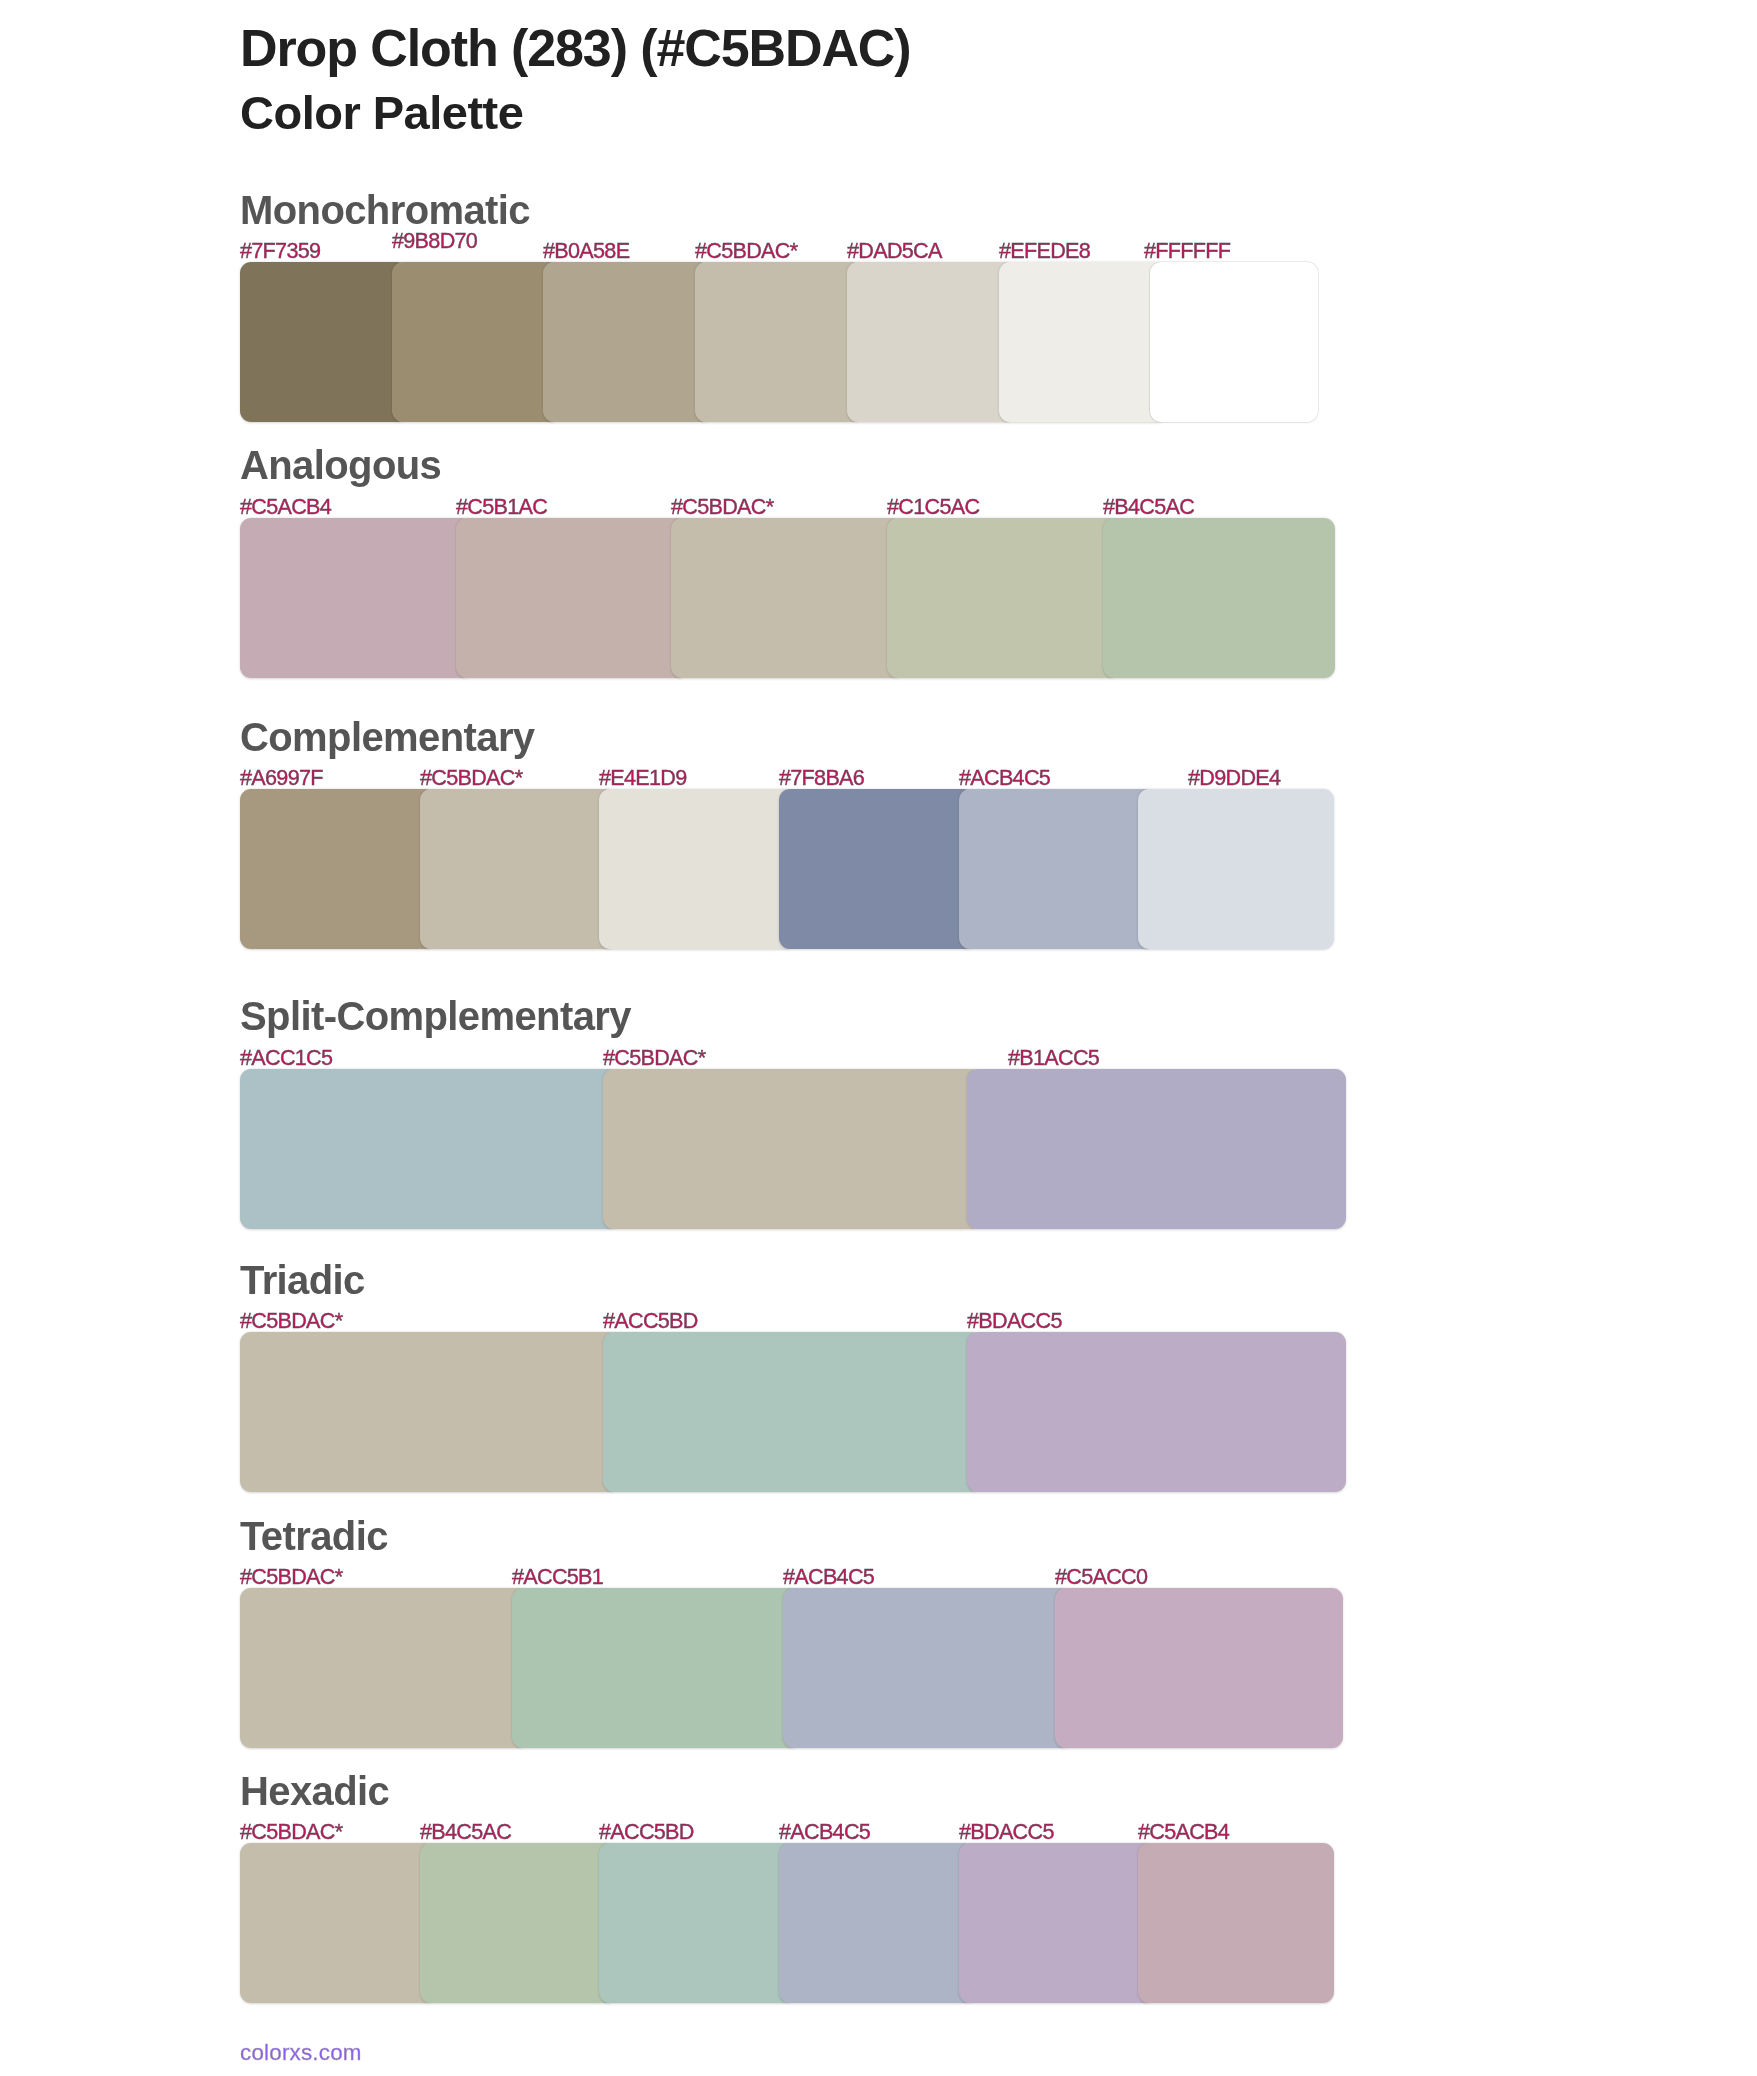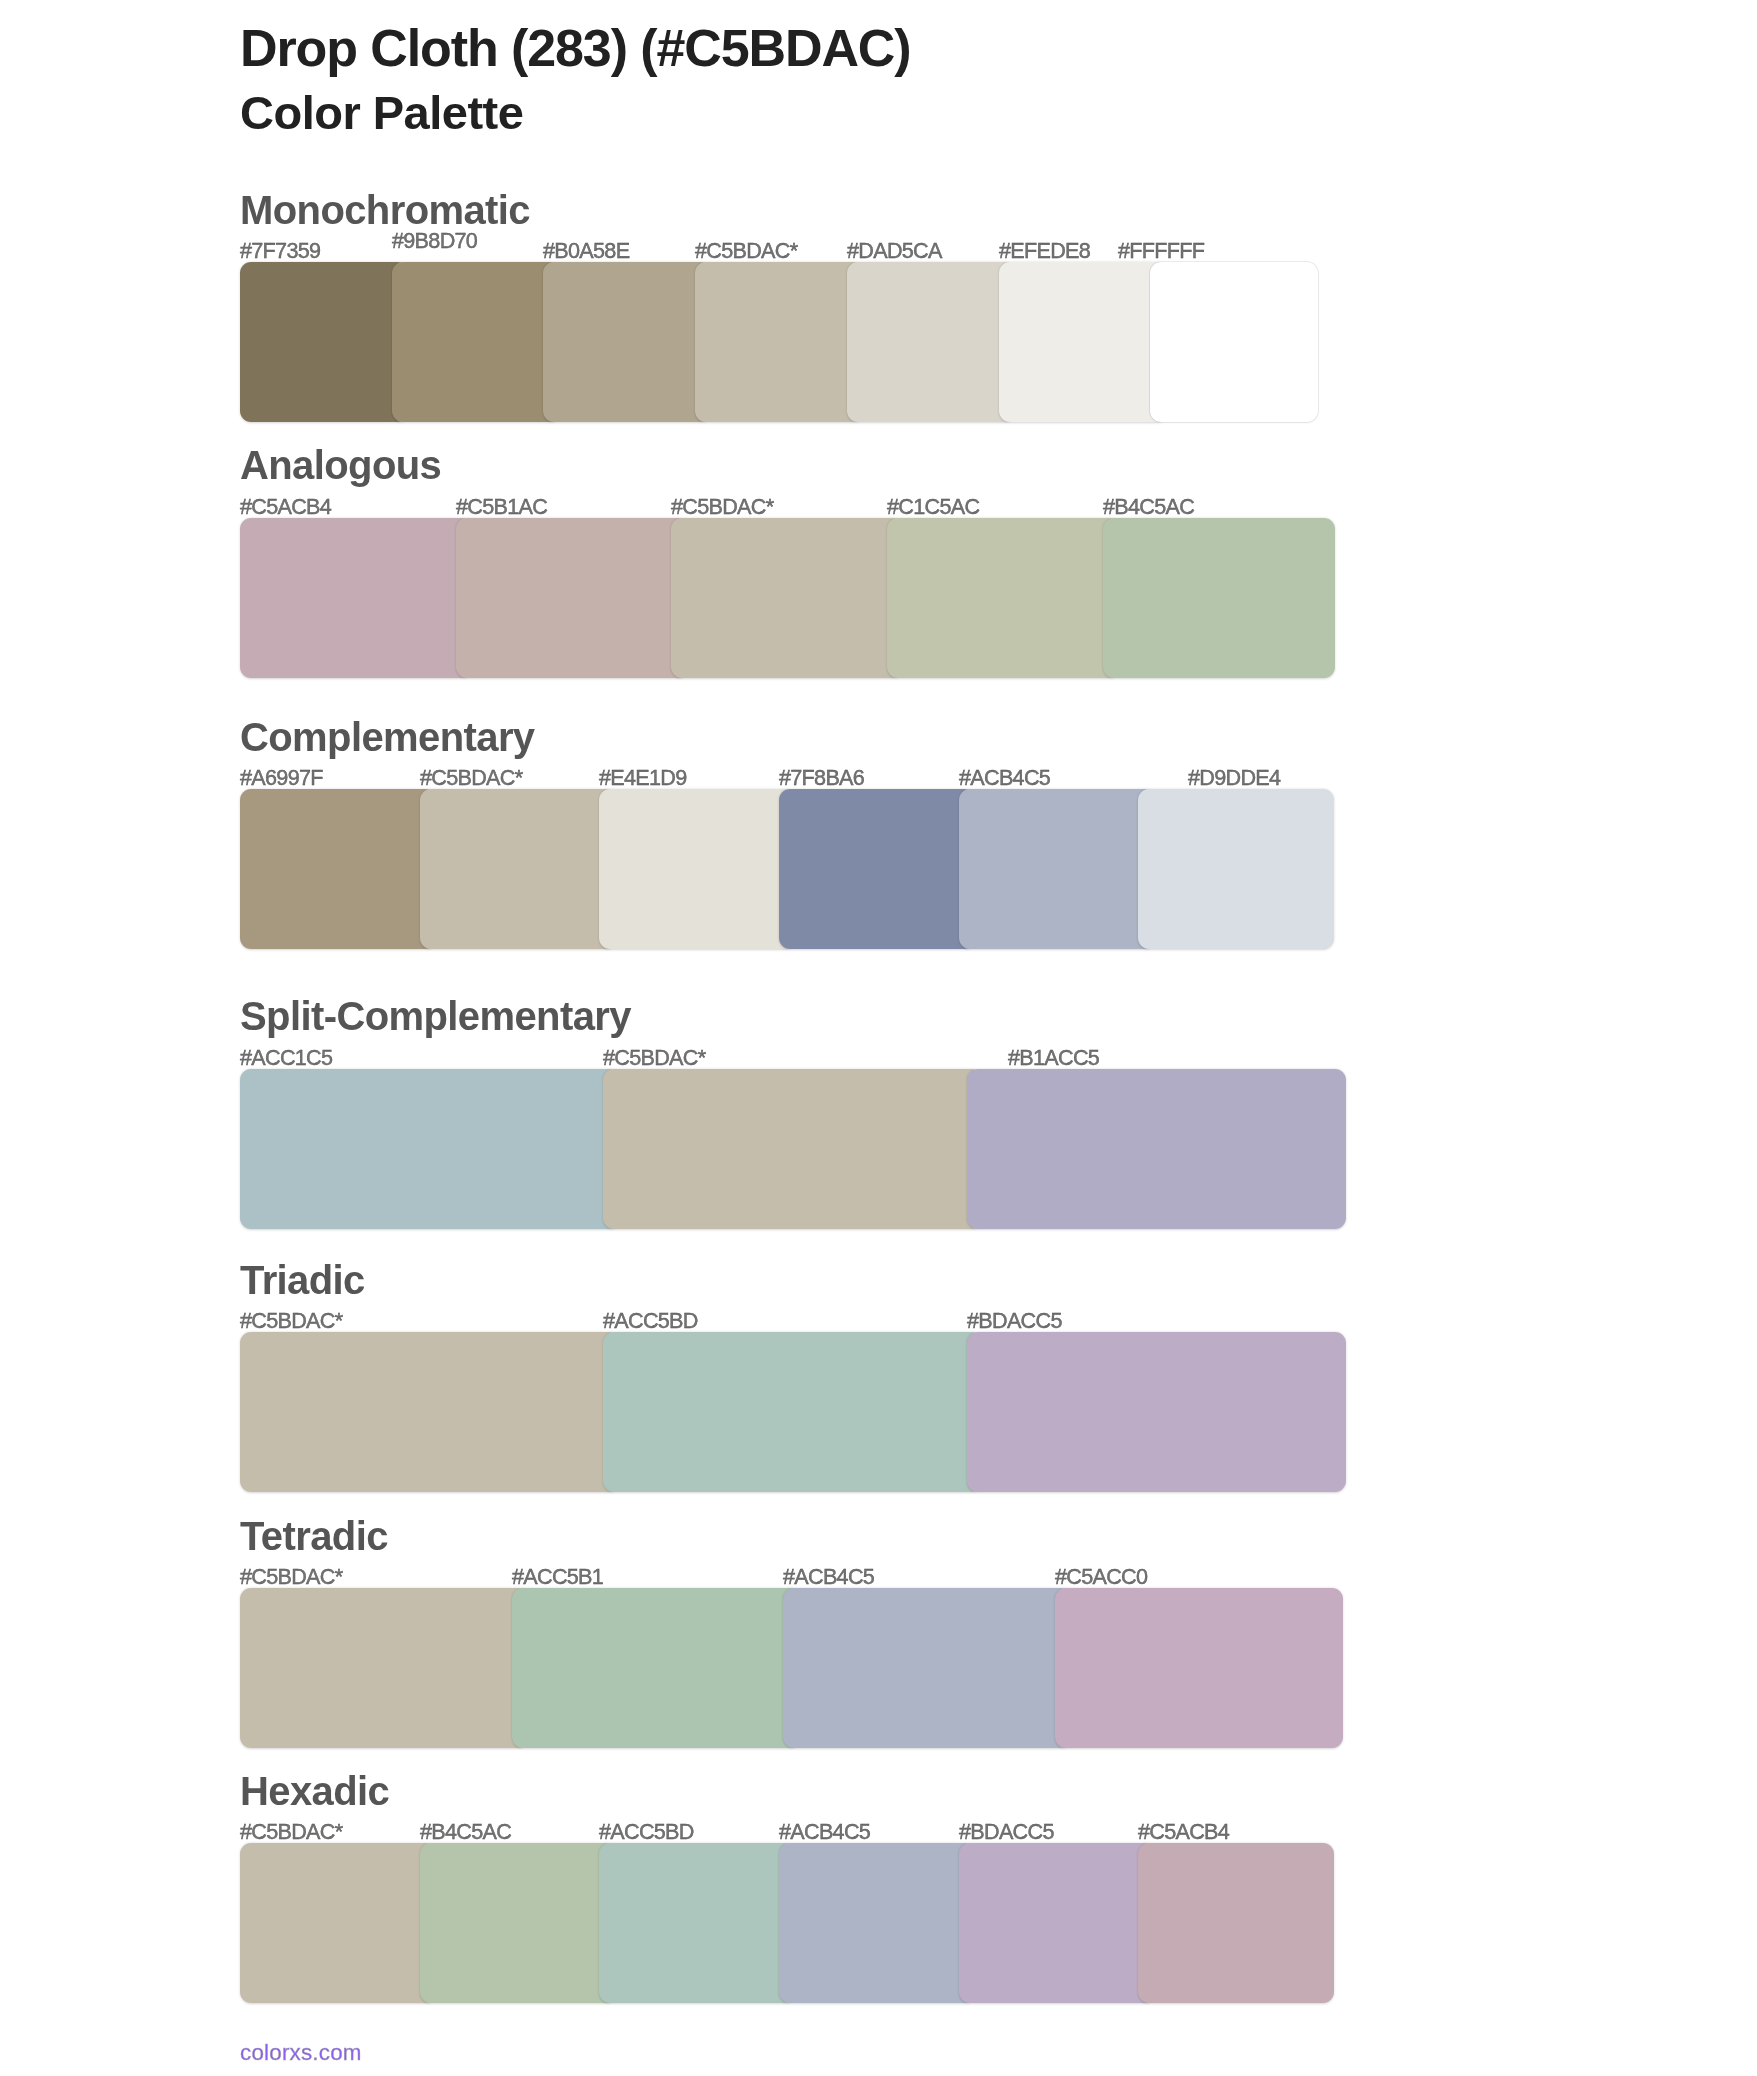--- a/index.html
+++ b/index.html
@@ -22,21 +22,21 @@
 
   .section  { position:absolute; left:240px; top:0; width:1094px; height:0; }
   .sec-head {
     position:absolute; left:0; margin:0;
     font-size:40px; font-weight:bold; color:#555555;
     letter-spacing:-0.6px;
     white-space:nowrap; line-height:1;
   }
   .lab {
     position:absolute;
-    font-size:21.6px; color:#737373; white-space:nowrap; line-height:1;
+    font-size:21.6px; color:#be185d; white-space:nowrap; line-height:1;
     letter-spacing:-0.7px;
     -webkit-text-stroke:0.4px #4f4f4f;
   }
   .sw {
     position:absolute;
     height:160px;
     border-radius:11.2px;
     box-shadow:0 0.8px 2.4px rgba(0,0,0,0.17);
   }
   .sw.white { box-shadow:0 0 0 0.8px rgba(0,0,0,0.09), 0 0.8px 2.4px rgba(0,0,0,0.06); }
@@ -64,21 +64,21 @@
     <div class="sw" style="left: 455px; top: 262px; width: 168px; background: rgb(197, 189, 172);"></div>
     <div class="sw" style="left: 607px; top: 262px; width: 168px; background: rgb(218, 213, 202);"></div>
     <div class="sw" style="left: 759px; top: 262px; width: 168px; background: rgb(239, 237, 232);"></div>
     <div class="sw white" style="left: 910px; top: 262px; width: 168px; background: rgb(255, 255, 255);"></div>
     <div class="lab" style="left:0px;top:240px">#7F7359</div>
     <div class="lab" style="left:152px;top:230px">#9B8D70</div>
     <div class="lab" style="left:303px;top:240px">#B0A58E</div>
     <div class="lab" style="left:455px;top:240px">#C5BDAC*</div>
     <div class="lab" style="left:607px;top:240px">#DAD5CA</div>
     <div class="lab" style="left:759px;top:240px">#EFEDE8</div>
-    <div class="lab" style="left:878px;top:240px">#FFFFFF</div>
+    <div class="lab" style="left:904px;top:240px">#FFFFFF</div>
   </section>
   <section class="section">
     <h2 class="sec-head" style="top:445px">Analogous</h2>
     <div class="sw" style="left: 0px; top: 518px; width: 232px; background: rgb(197, 172, 180);"></div>
     <div class="sw" style="left: 216px; top: 518px; width: 232px; background: rgb(197, 177, 172);"></div>
     <div class="sw" style="left: 431px; top: 518px; width: 232px; background: rgb(197, 189, 172);"></div>
     <div class="sw" style="left: 647px; top: 518px; width: 232px; background: rgb(193, 197, 172);"></div>
     <div class="sw" style="left: 863px; top: 518px; width: 232px; background: rgb(180, 197, 172);"></div>
     <div class="lab" style="left:0px;top:496px">#C5ACB4</div>
     <div class="lab" style="left:216px;top:496px">#C5B1AC</div>

